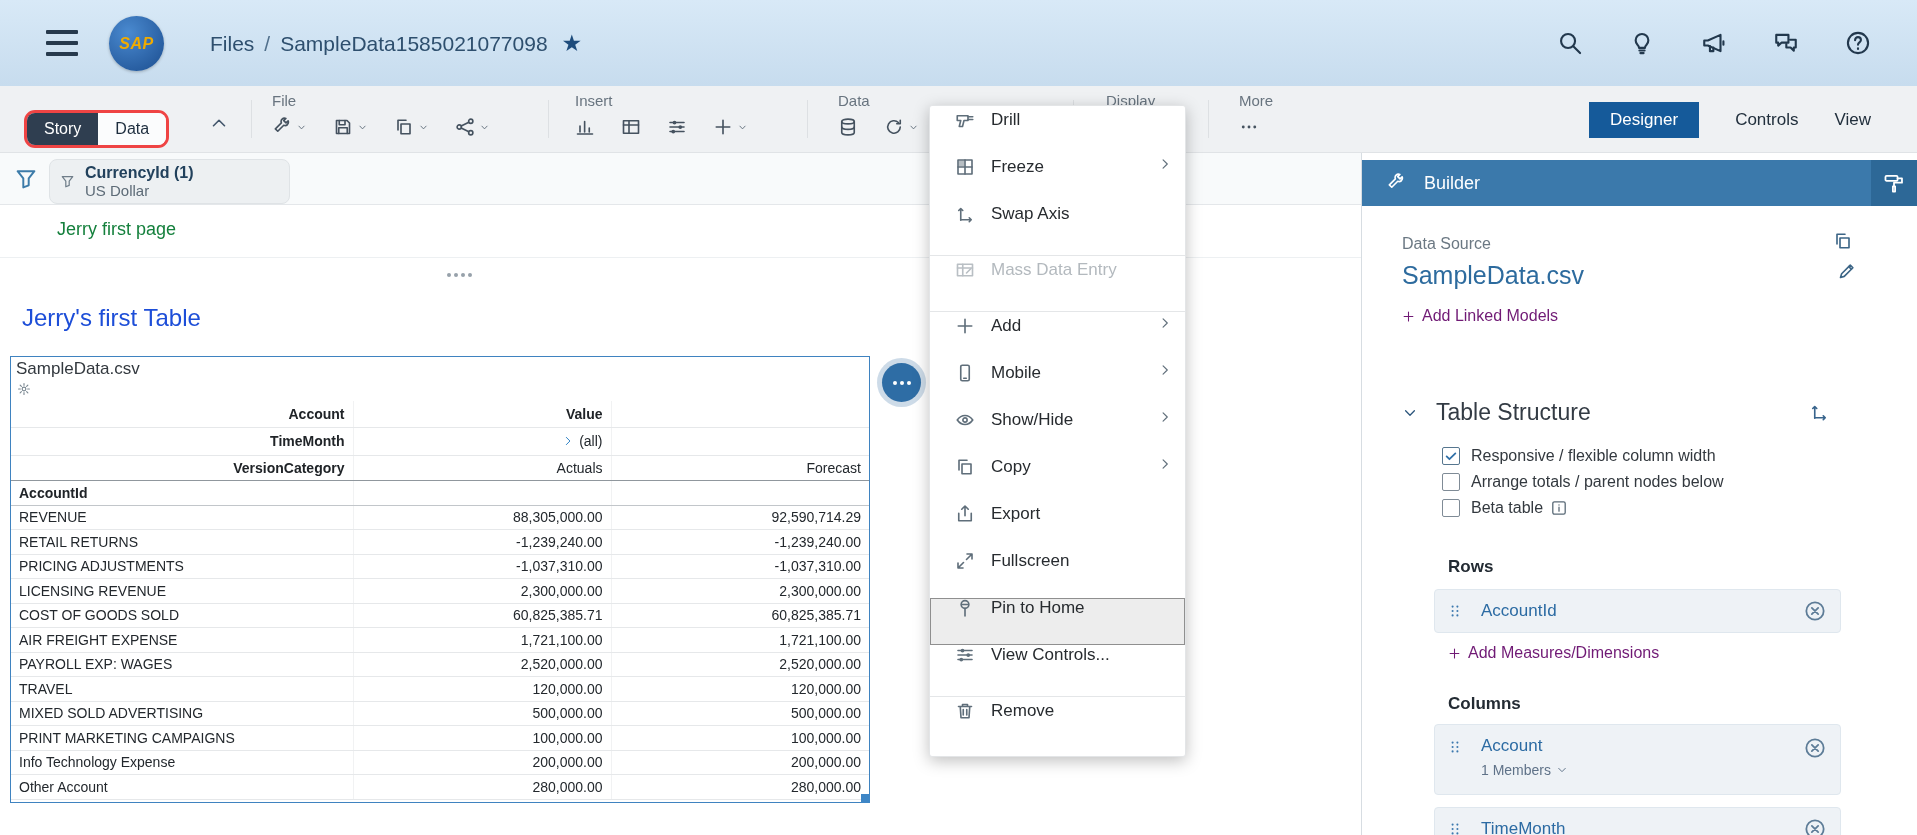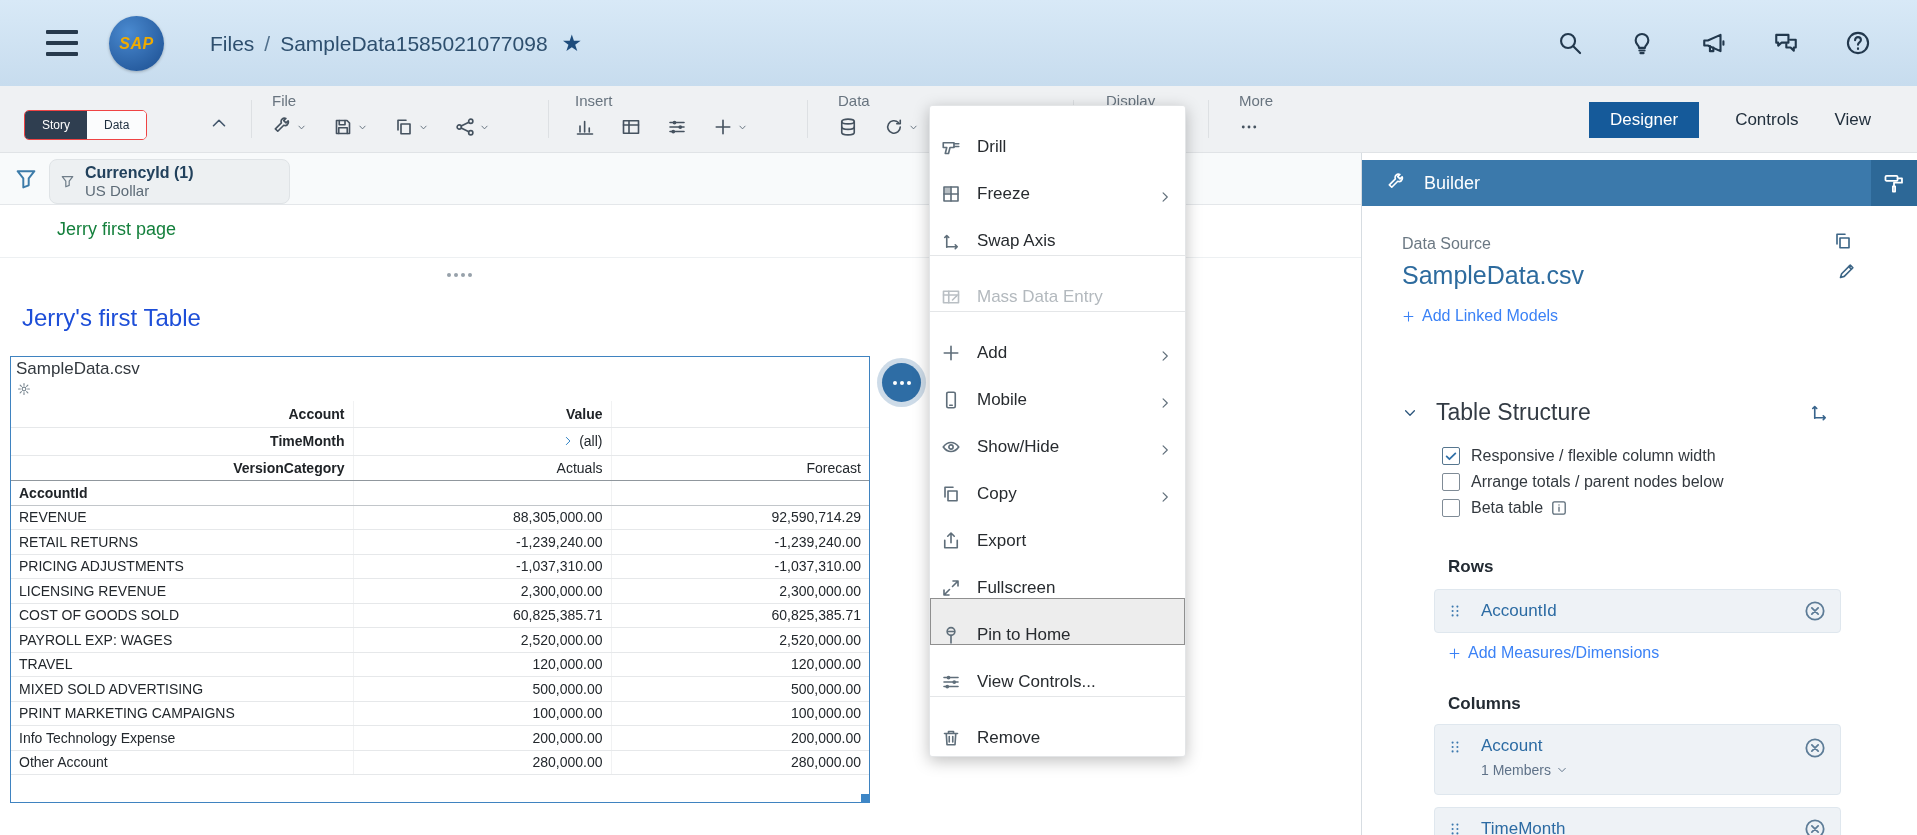--- a/index.html
+++ b/index.html
@@ -25,21 +25,21 @@
   .bc-star{color:#1e4c7c;font-size:23px;cursor:pointer;margin-left:4px}
   .header-icons{position:absolute;right:46px;top:0;height:86px;display:flex;align-items:center;gap:46px}
   .hdr-btn{background:none;border:none;color:#22384d;cursor:pointer;display:flex}
   .ic26{width:26px;height:26px}.ic24{width:24px;height:24px}.ic22{width:22px;height:22px}
   .ic20{width:20px;height:20px}.ic16{width:16px;height:16px}
   .ic15{width:15px;height:15px}.ic14{width:14px;height:14px}.ic13{width:13px;height:13px}
   .ic12{width:12px;height:12px}
 
   
   .toolbar{position:absolute;top:86px;left:0;width:100%;height:67px;background:#eff1f3;border-bottom:1px solid #e0e3e6;z-index:10}
-  .seg{position:absolute;left:24px;top:24px;display:flex;border:1px solid #ef4444;border-radius:5px;overflow:hidden;font-size:12px}
+  .seg{position:absolute;left:24px;top:24px;display:flex;border:3px solid #ef4444;border-radius:11px;overflow:hidden;font-size:16px}
   .seg-on{background:#2f3e50;color:#fff;padding:7px 17px;cursor:pointer}
   .seg-off{background:#fbfcfd;color:#1d2d3e;padding:7px 17px;cursor:pointer}
   .tb-collapse{position:absolute;left:209px;top:27px;color:#42566b;cursor:pointer}
   .tb-group{position:absolute;top:0;height:67px}
   .tb-group-label{font-size:15px;color:#68747f;margin-top:6px}
   .tb-group-icons{display:flex;align-items:center;gap:26px;margin-top:8px}
   .tb-btn{display:inline-flex;align-items:center;gap:4px;color:#45525f;cursor:pointer}
   .tb-btn .caret{color:#5c6a77}
   .tb-sep{position:absolute;top:14px;width:1px;height:38px;background:#dde0e3}
   .toolbar-right{position:absolute;right:46px;top:0;height:67px;display:flex;align-items:center;gap:36px}
@@ -77,40 +77,40 @@
   .expand-all{color:#2a7fc4;margin-right:5px;vertical-align:-1px}
   .resize-corner{position:absolute;right:-1px;bottom:-1px;width:9px;height:9px;background:#3e86c6;cursor:nwse-resize}
 
   .more-btn{position:absolute;left:882px;top:363px;width:39px;height:39px;border-radius:50%;border:none;background:#2e6da5;
     box-shadow:0 0 0 5px rgba(130,165,197,.4);cursor:pointer;display:flex;align-items:center;justify-content:center;gap:3px;z-index:6}
   .more-btn i{width:4px;height:4px;border-radius:50%;background:#fff}
 
   
   .context-menu{position:absolute;left:929px;top:105px;width:257px;background:#fff;z-index:100;
     border:1px solid #e3e5e7;border-radius:3px;box-shadow:0 4px 16px rgba(0,0,0,.25);padding:4px 0 8px}
-  .menu-item{position:relative;height:47px;display:flex;align-items:flex-end;padding:0 26px 0 11px;cursor:pointer;color:#272b2f;font-size:17px}
+  .menu-item{position:relative;height:47px;display:flex;align-items:flex-start;padding:0 26px 0 25px;cursor:pointer;color:#272b2f;font-size:17px}
   .menu-item .ic{color:#5f6e7a;margin-right:16px}
   .menu-item.disabled{color:#b3b9be}
   .menu-item.disabled .ic{color:#b9bfc4}
   .menu-item.highlighted{background:#ededed;box-shadow:inset 0 0 0 1px #8f8f8f}
   .menu-sub{position:absolute;right:13px;color:#6a7680;margin:0!important}
   .menu-sep{height:1px;background:#e4e6e8;margin:4px 0}
 
   
   .builder{position:absolute;left:1361px;top:153px;width:556px;height:744px;background:#fff;border-left:1px solid #d7dde2;z-index:30;overflow:hidden}
   .builder-header{position:absolute;left:0;top:7px;width:100%;height:46px;background:#3b79ab;display:flex;align-items:center;color:#fff}
   .bh-tools{margin-left:24px;color:#fff}
   .bh-title{margin-left:18px;font-size:18px;font-weight:500}
   .bh-style-btn{position:absolute;right:0;top:0;width:46px;height:46px;background:#2d6897;border:none;color:#fff;cursor:pointer;
     display:flex;align-items:center;justify-content:center}
   .ds-label{position:absolute;left:40px;top:82px;font-size:16px;color:#6b7883}
   .ds-copy{position:absolute;right:64px;top:78px;color:#3c6586;cursor:pointer}
   .ds-pencil{position:absolute;right:60px;top:108px;color:#3c6586;cursor:pointer}
   .ds-name{position:absolute;left:40px;top:108px;font-size:25px;color:#2d6b9e;cursor:pointer}
-  .link-blue{position:absolute;font-size:16px;color:#3b82f6;cursor:pointer;display:flex;align-items:center;gap:7px}
+  .link-blue{position:absolute;font-size:16px;color:#701a75;cursor:pointer;display:flex;align-items:center;gap:7px}
   .add-linked{left:40px;top:154px}
   .add-measures{left:86px;top:491px}
   .ts-chevron{position:absolute;left:40px;top:252px;color:#2c567c;cursor:pointer}
   .ts-title{position:absolute;left:74px;top:246px;font-size:23px;color:#333b44}
   .ts-swap{position:absolute;right:88px;top:249px;color:#38648c;cursor:pointer}
   .cb-group{position:absolute;left:80px;top:294px}
   .cb-row{display:flex;align-items:center;margin-bottom:8px;cursor:pointer}
   .cb-box{width:18px;height:18px;border:1.5px solid #7f8b96;border-radius:2px;background:#fff;display:inline-flex;align-items:center;justify-content:center}
   .cb-box.checked{border-color:#56768f;color:#2f6fa7}
   .cb-box svg{width:14px;height:14px;stroke:currentColor;fill:none;stroke-width:2;stroke-linecap:round;stroke-linejoin:round}
@@ -461,20 +461,25 @@
           </tr>
           <tr class="data-row">
             <td>LICENSING REVENUE</td>
             <td class="c-right">2,300,000.00</td>
             <td class="c-right">2,300,000.00</td>
           </tr>
           <tr class="data-row">
             <td>COST OF GOODS SOLD</td>
             <td class="c-right">60,825,385.71</td>
             <td class="c-right">60,825,385.71</td>
+          </tr>
+          <tr class="data-row">
+            <td>AIR FREIGHT EXPENSE</td>
+            <td class="c-right">1,721,100.00</td>
+            <td class="c-right">1,721,100.00</td>
           </tr>
           <tr class="data-row">
             <td>PAYROLL EXP: WAGES</td>
             <td class="c-right">2,520,000.00</td>
             <td class="c-right">2,520,000.00</td>
           </tr>
           <tr class="data-row">
             <td>TRAVEL</td>
             <td class="c-right">120,000.00</td>
             <td class="c-right">120,000.00</td>

